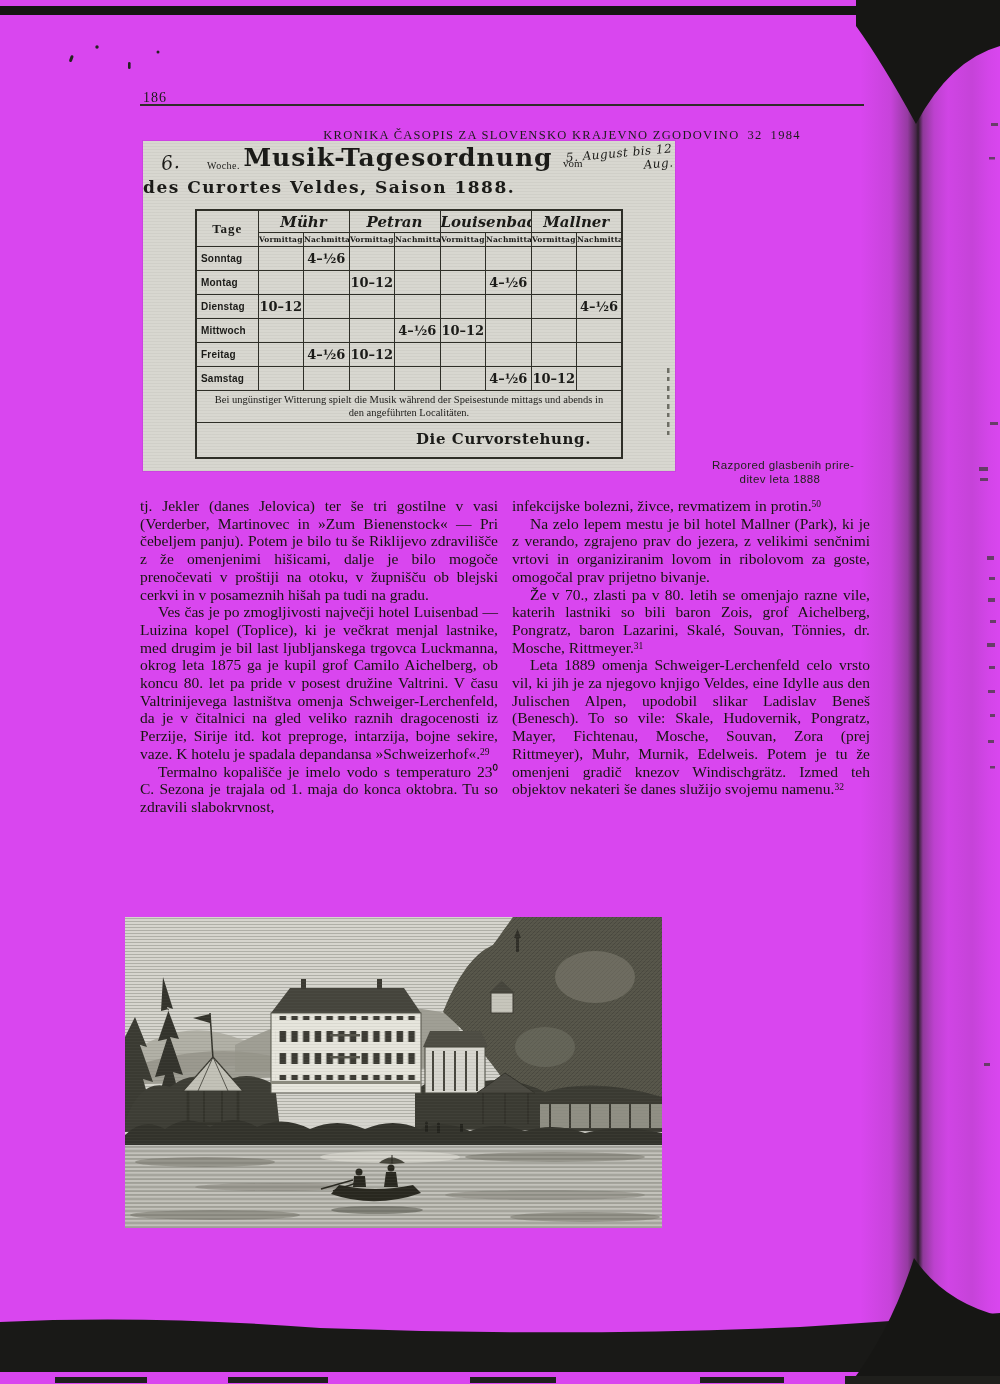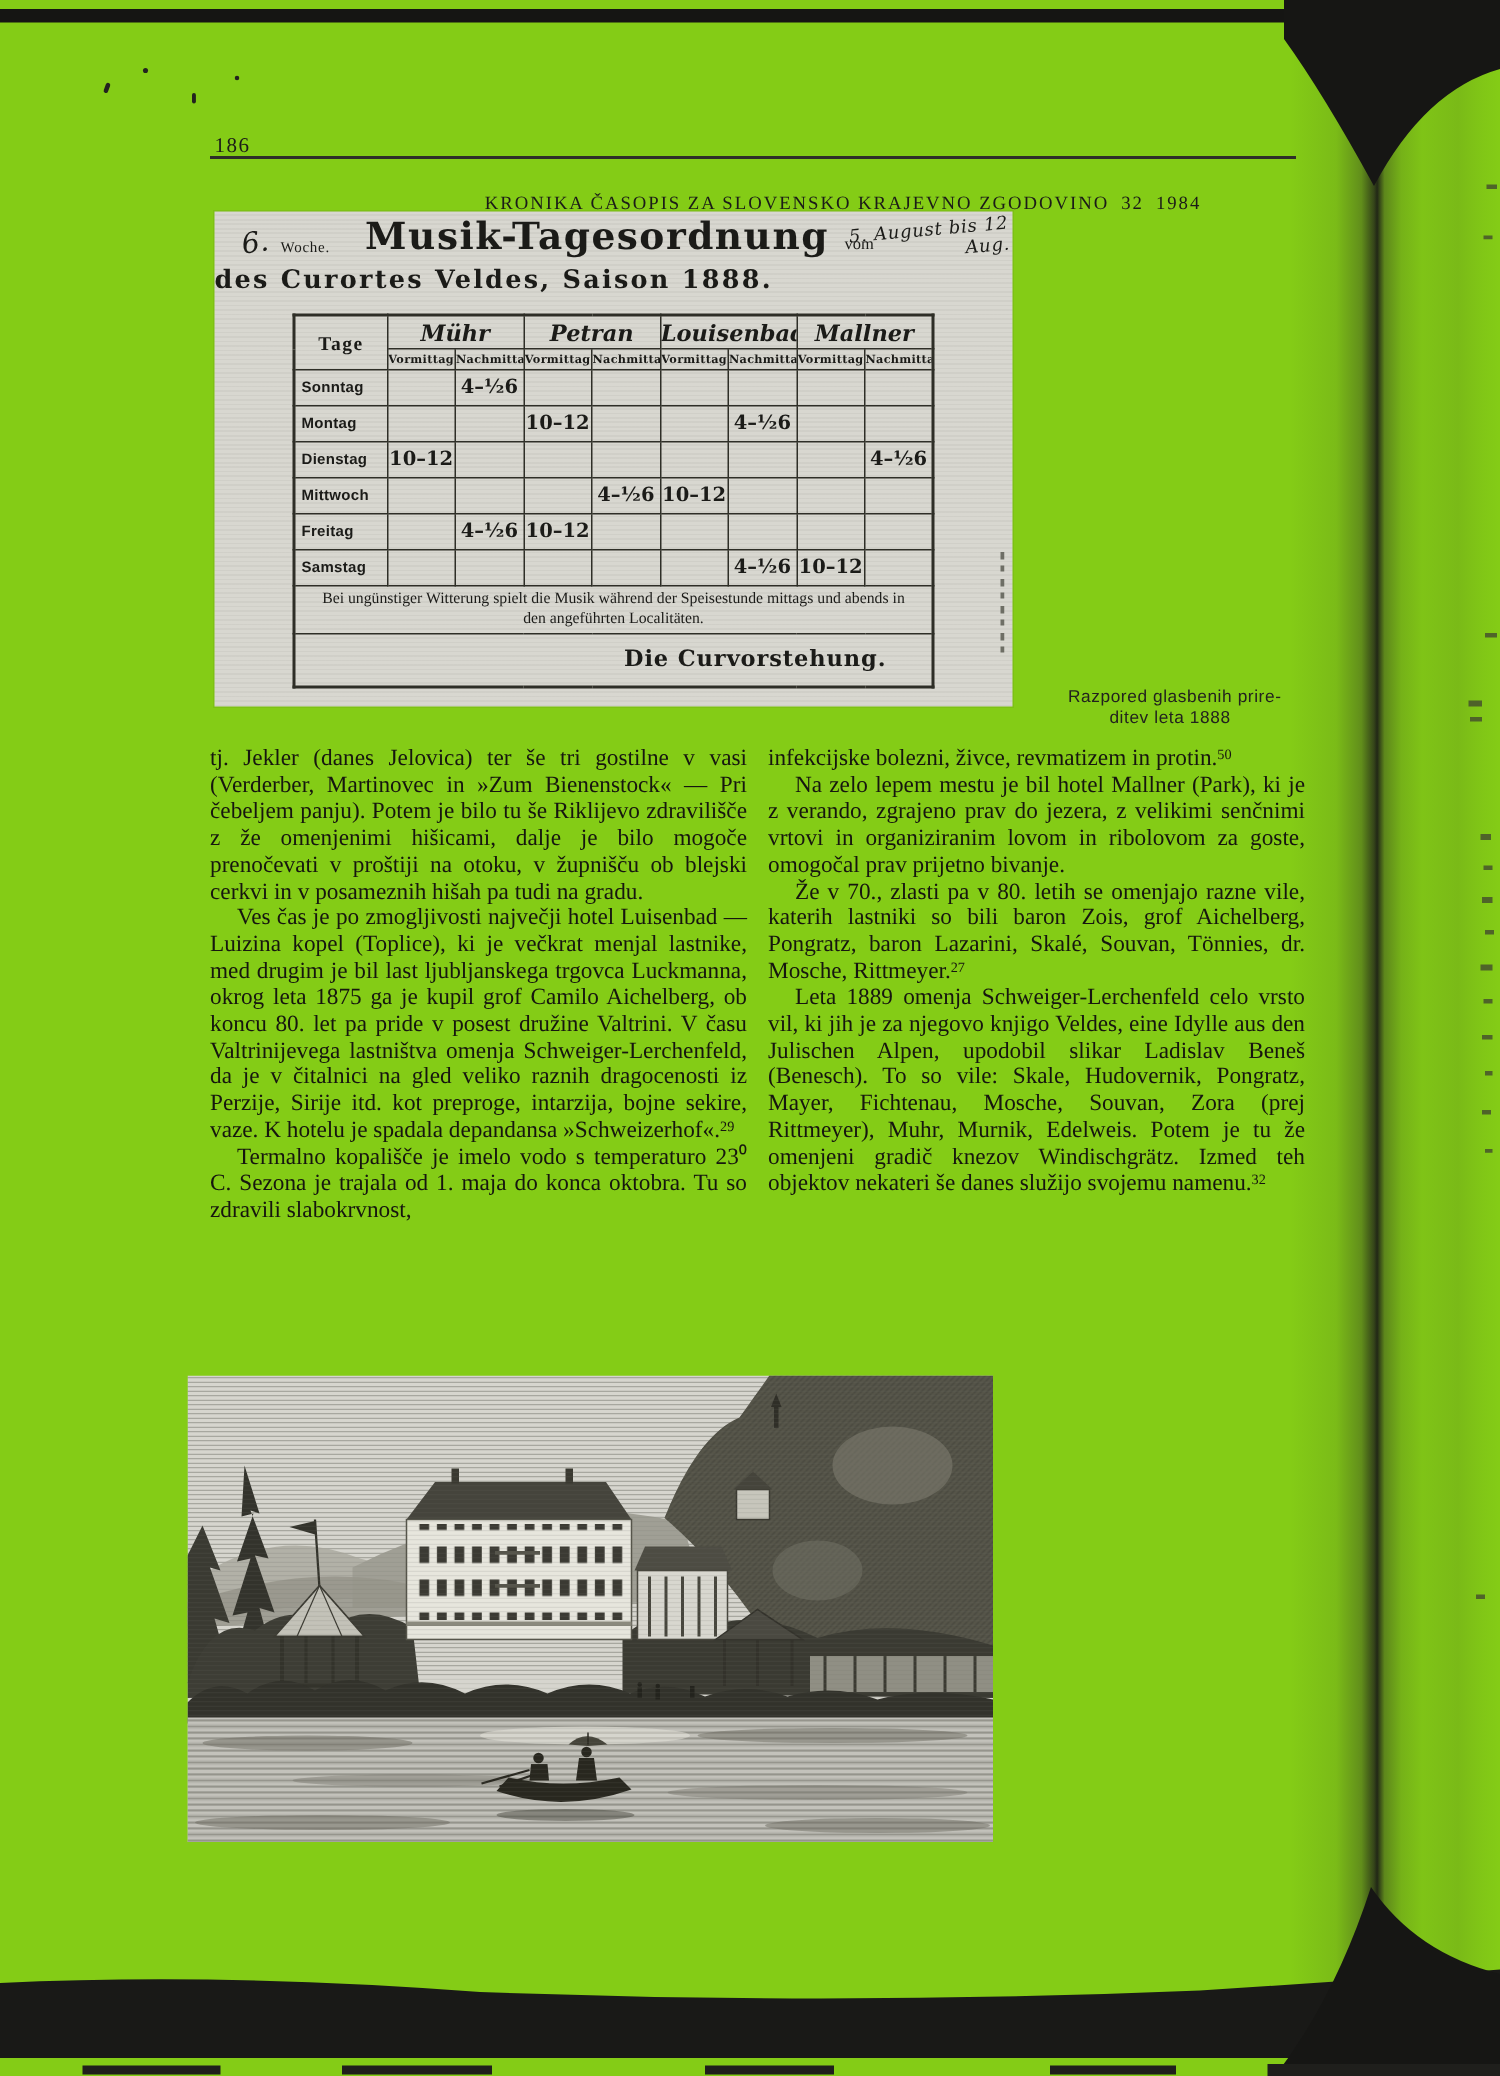--- a/index.html
+++ b/index.html
@@ -1,18 +1,18 @@
 <!DOCTYPE html>
 <html><head>
 <meta charset="utf-8">
 <style>
   html,body{margin:0;padding:0;background:#8a8a86;}
   .page{
     position:relative;width:1000px;height:1384px;margin:0 auto;
-    background:#84cc16;overflow:hidden;
+    background:#d946ef;overflow:hidden;
     font-family:"Liberation Serif",serif;color:#1b1b18;
   }
   
   .artifacts{position:absolute;inset:0;pointer-events:none;z-index:50;}
   .gutter{
     position:absolute;top:0;right:0;width:140px;height:100%;z-index:40;pointer-events:none;
     background:linear-gradient(to right,
       rgba(40,40,35,0) 0%, rgba(40,40,35,0.10) 22%, rgba(40,40,35,0.38) 34%,
       rgba(30,30,26,0.78) 40%, rgba(25,25,22,0.92) 41.5%, rgba(40,40,35,0.42) 45%,
       rgba(40,40,35,0.16) 53%, rgba(40,40,35,0.05) 63%, rgba(40,40,35,0.11) 80%,
@@ -25,21 +25,21 @@
   .journal-line span{margin:0 4px;}
   .header-rule{position:absolute;left:140px;top:104px;width:724px;height:2px;background:#2e2e29;}
   
   .music-fig{position:absolute;left:143px;top:141px;width:532px;height:330px;
     background:#d8d7d0;
     background-image:repeating-linear-gradient(0deg,rgba(60,60,52,0.05) 0 1px,transparent 1px 3px);
     box-shadow:0 0 0 1px rgba(0,0,0,0.05);}
   .fig-head{position:relative;height:62px;}
   .hand{font-style:italic;font-family:"DejaVu Serif",serif;}
   .f-week-no{position:absolute;left:18px;top:10px;font-size:19px;transform:rotate(-8deg);}
-  .f-week-label{position:absolute;left:44px;top:19px;font-size:10px;letter-spacing:0.5px;}
+  .f-week-label{position:absolute;left:64px;top:19px;font-size:10px;letter-spacing:0.5px;}
   .f-title{position:absolute;left:90px;width:330px;text-align:center;top:2px;
     font-size:25px;font-weight:bold;letter-spacing:1px;font-family:"DejaVu Serif",serif;}
   .f-vom{position:absolute;left:420px;top:16px;font-size:11px;}
   .f-date{position:absolute;left:400px;top:6px;width:130px;font-size:12px;transform:rotate(-5deg);
     text-align:right;letter-spacing:0.5px;}
   .f-sub{position:absolute;left:0;right:0;top:36px;text-align:left;
     font-size:17px;font-weight:bold;letter-spacing:1.5px;font-family:"DejaVu Serif",serif;}
   table.mtab{border-collapse:collapse;margin:6px auto 0;width:428px;table-layout:fixed;
     border:2.5px solid #2e2e27;}
   .mtab th,.mtab td{border:1.6px solid #2e2e27;padding:0;text-align:center;overflow:hidden;
@@ -209,21 +209,21 @@
   </div>
 
   <div class="col col-left">
     <p><span>tj. Jekler (danes Jelovica) ter še tri gostilne v vasi (Verderber, Martinovec in »Zum Bienenstock« — Pri čebeljem panju). Potem je bilo tu še Riklijevo zdravilišče z že omenjenimi hišicami, dalje je bilo mogoče prenočevati v proštiji na otoku, v župnišču ob blejski cerkvi in v posameznih hišah pa tudi na gradu.</span><sup></sup></p>
     <p class="indent"><span>Ves čas je po zmogljivosti največji hotel Luisenbad — Luizina kopel (Toplice), ki je večkrat menjal lastnike, med drugim je bil last ljubljanskega trgovca Luckmanna, okrog leta 1875 ga je kupil grof Camilo Aichelberg, ob koncu 80. let pa pride v posest družine Valtrini. V času Valtrinijevega lastništva omenja Schweiger-Lerchenfeld, da je v čitalnici na gled veliko raznih dragocenosti iz Perzije, Sirije itd. kot preproge, intarzija, bojne sekire, vaze. K hotelu je spadala depandansa »Schweizerhof«.</span><sup>29</sup></p>
     <p class="indent"><span>Termalno kopališče je imelo vodo s temperaturo 23⁰ C. Sezona je trajala od 1. maja do konca oktobra. Tu so zdravili slabokrvnost,</span><sup></sup></p>
   </div>
   <div class="col col-right">
     <p><span>infekcijske bolezni, živce, revmatizem in protin.</span><sup>50</sup></p>
     <p class="indent"><span>Na zelo lepem mestu je bil hotel Mallner (Park), ki je z verando, zgrajeno prav do jezera, z velikimi senčnimi vrtovi in organiziranim lovom in ribolovom za goste, omogočal prav prijetno bivanje.</span><sup></sup></p>
-    <p class="indent"><span>Že v 70., zlasti pa v 80. letih se omenjajo razne vile, katerih lastniki so bili baron Zois, grof Aichelberg, Pongratz, baron Lazarini, Skalé, Souvan, Tönnies, dr. Mosche, Rittmeyer.</span><sup>27</sup></p>
+    <p class="indent"><span>Že v 70., zlasti pa v 80. letih se omenjajo razne vile, katerih lastniki so bili baron Zois, grof Aichelberg, Pongratz, baron Lazarini, Skalé, Souvan, Tönnies, dr. Mosche, Rittmeyer.</span><sup>31</sup></p>
     <p class="indent"><span>Leta 1889 omenja Schweiger-Lerchenfeld celo vrsto vil, ki jih je za njegovo knjigo Veldes, eine Idylle aus den Julischen Alpen, upodobil slikar Ladislav Beneš (Benesch). To so vile: Skale, Hudovernik, Pongratz, Mayer, Fichtenau, Mosche, Souvan, Zora (prej Rittmeyer), Muhr, Murnik, Edelweis. Potem je tu že omenjeni gradič knezov Windischgrätz. Izmed teh objektov nekateri še danes služijo svojemu namenu.</span><sup>32</sup></p>
   </div>
 
   <div class="engraving">
     <svg width="537" height="311" viewBox="0 0 537 311" xmlns="http://www.w3.org/2000/svg">
       <defs>
         <pattern id="hl" width="3" height="3" patternUnits="userSpaceOnUse">
           <line x1="0" y1="1.5" x2="3" y2="1.5" stroke="#6e6e66" stroke-width="0.6"></line>
         </pattern>
         <pattern id="hl2" width="4" height="4" patternUnits="userSpaceOnUse">

